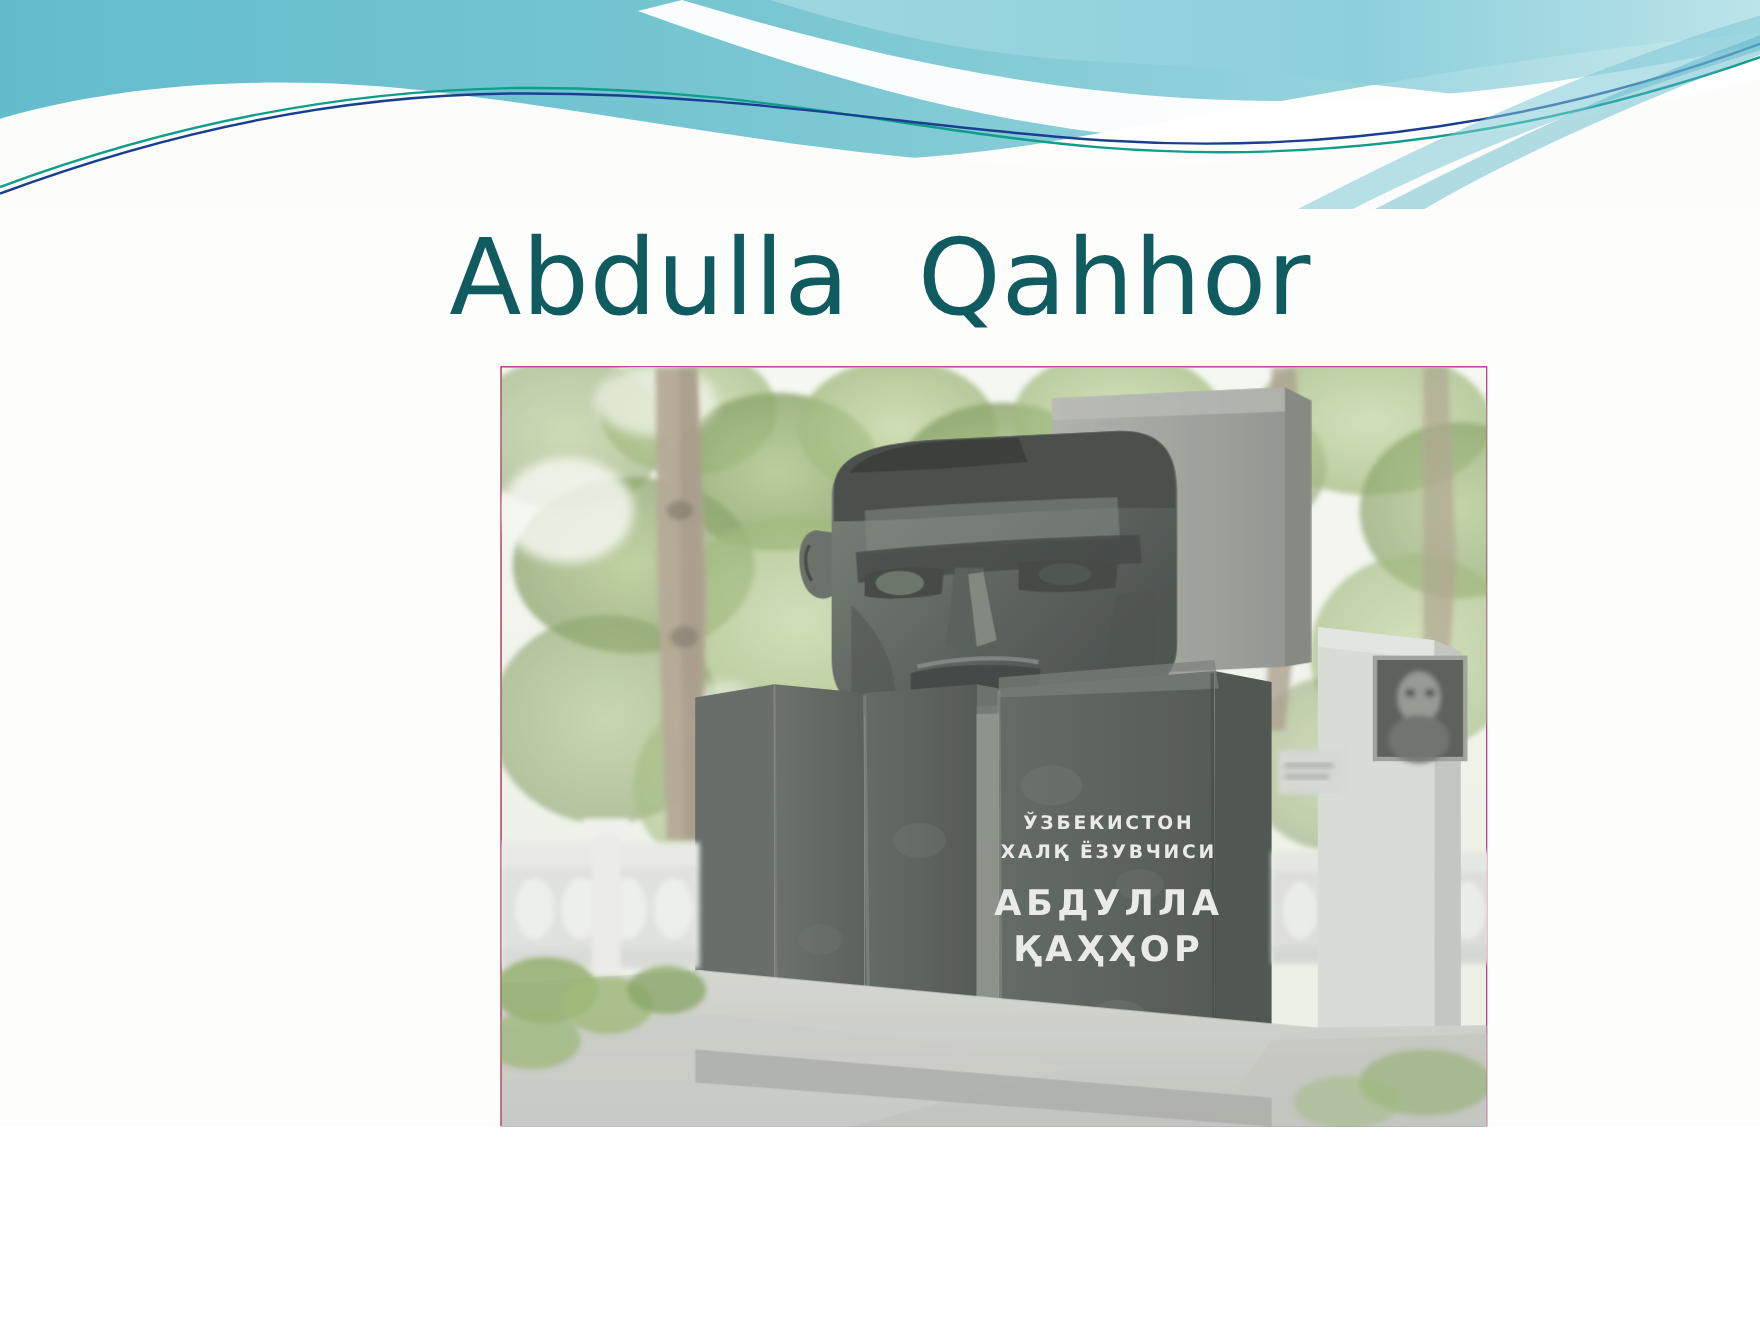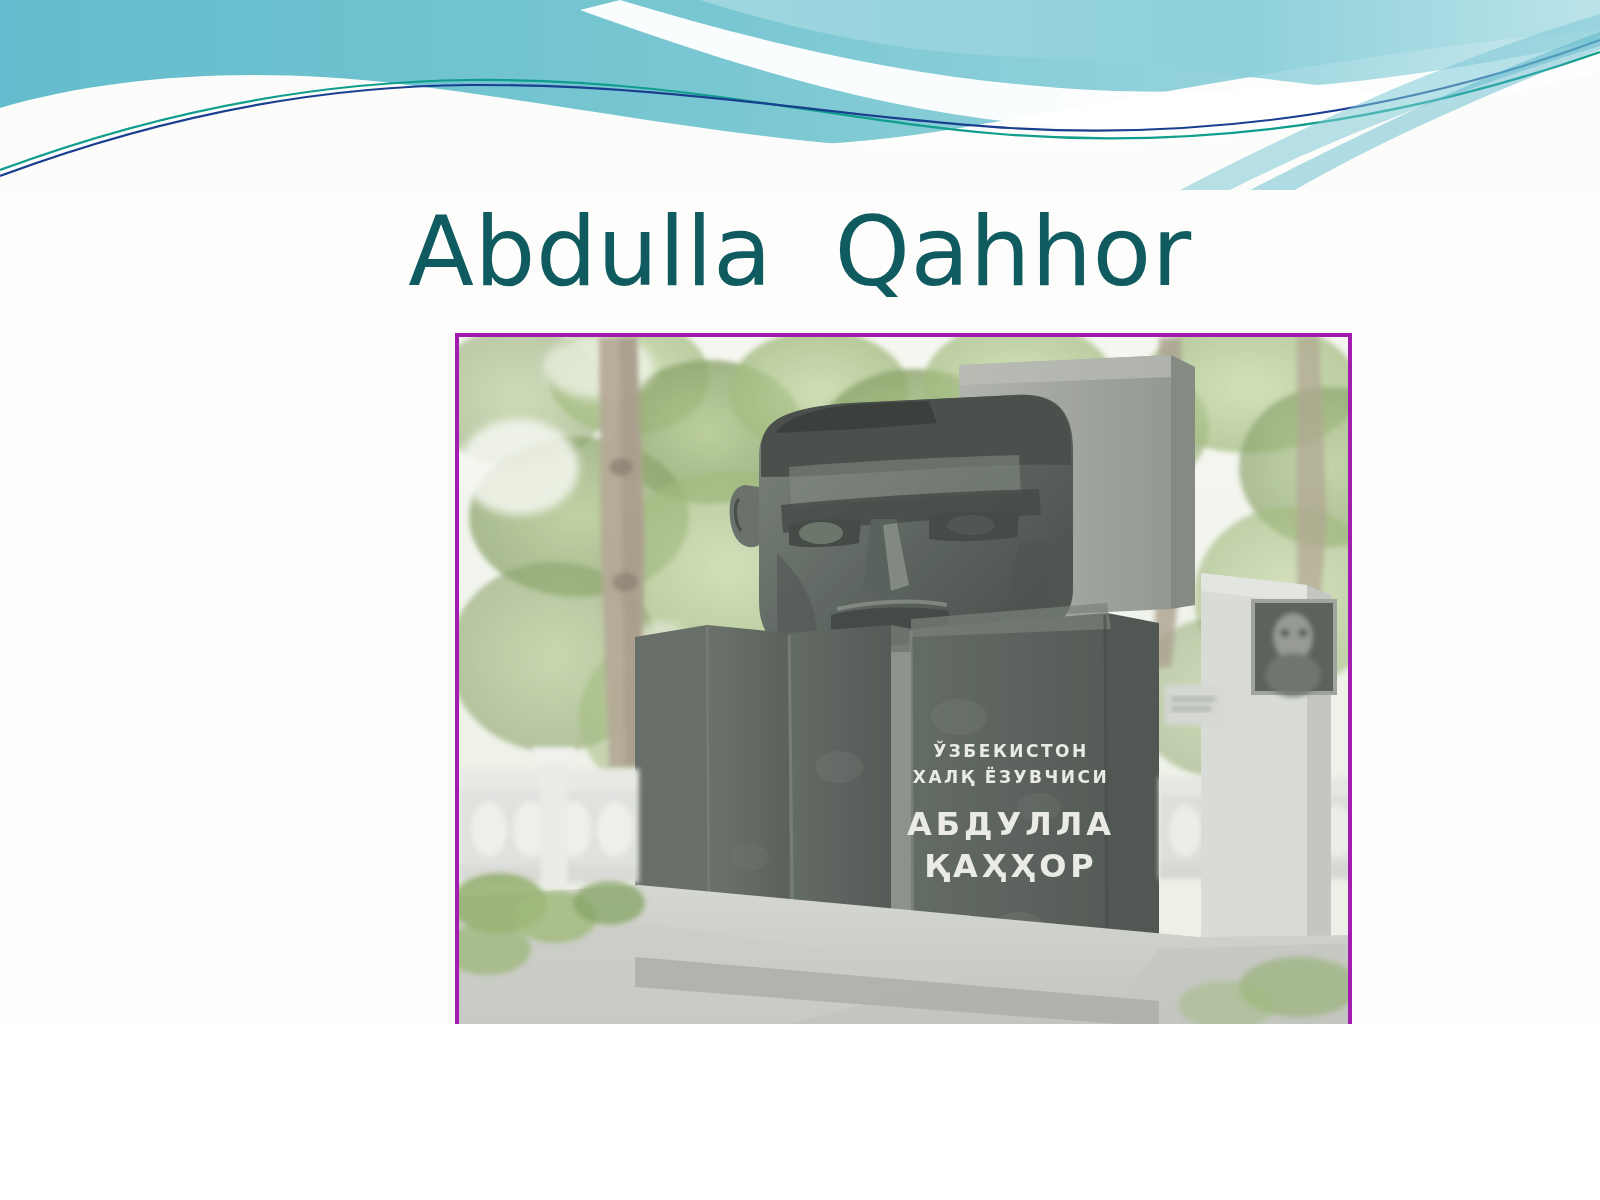--- a/index.html
+++ b/index.html
@@ -45,21 +45,21 @@
     white-space: pre;
   }
 
   
   .photo-frame {
     position: absolute;
     left: 455px;
     top: 333px;
     width: 897px;
     height: 697px;
-    border: 4px solid #a21caf;
+    border: 1px solid #a21caf;
     background: #eab308;
     overflow: hidden;
     box-sizing: border-box;
   }
   .photo-frame svg { display: block; }
   .photo-caption-text {
     font-family: "DejaVu Sans", sans-serif;
     fill: #e8e9e4;
     font-weight: 700;
   }

